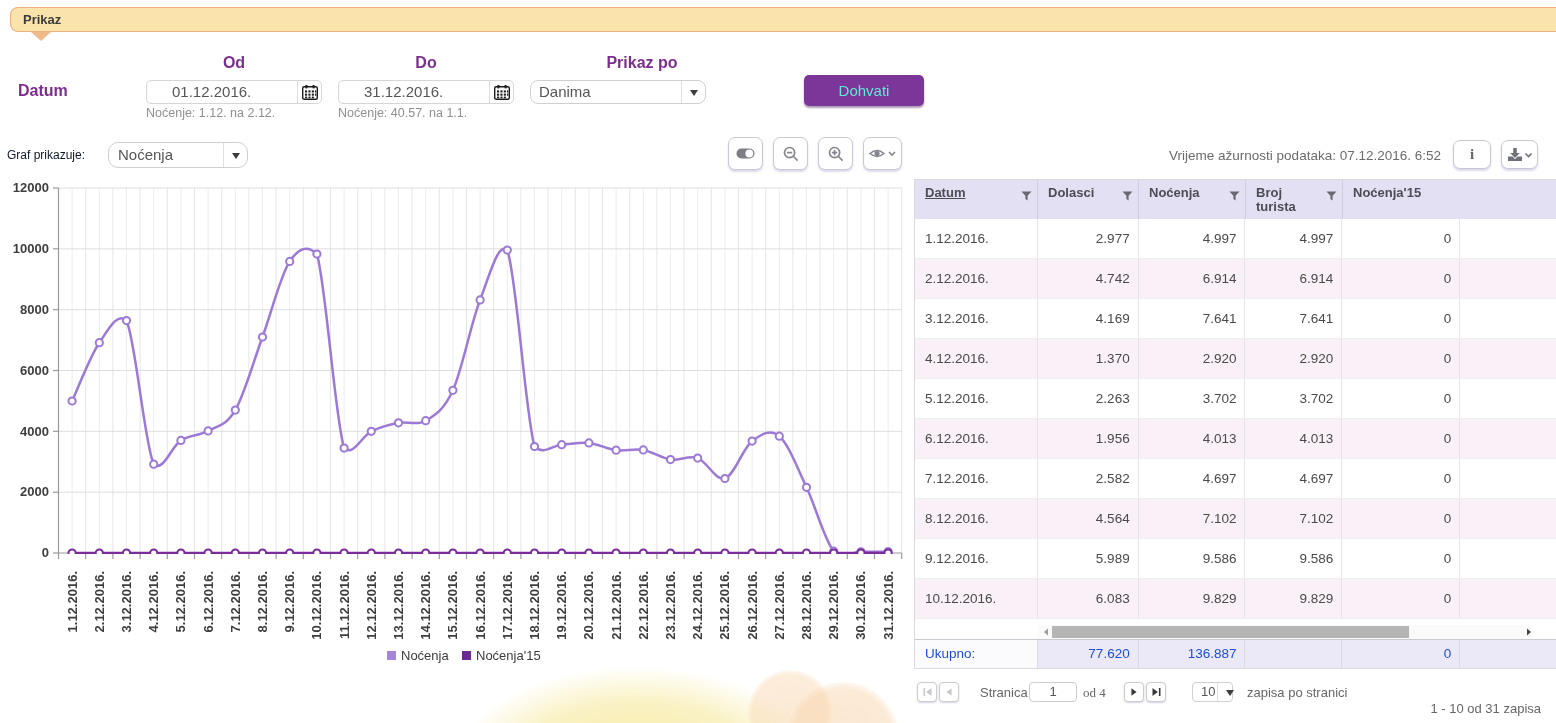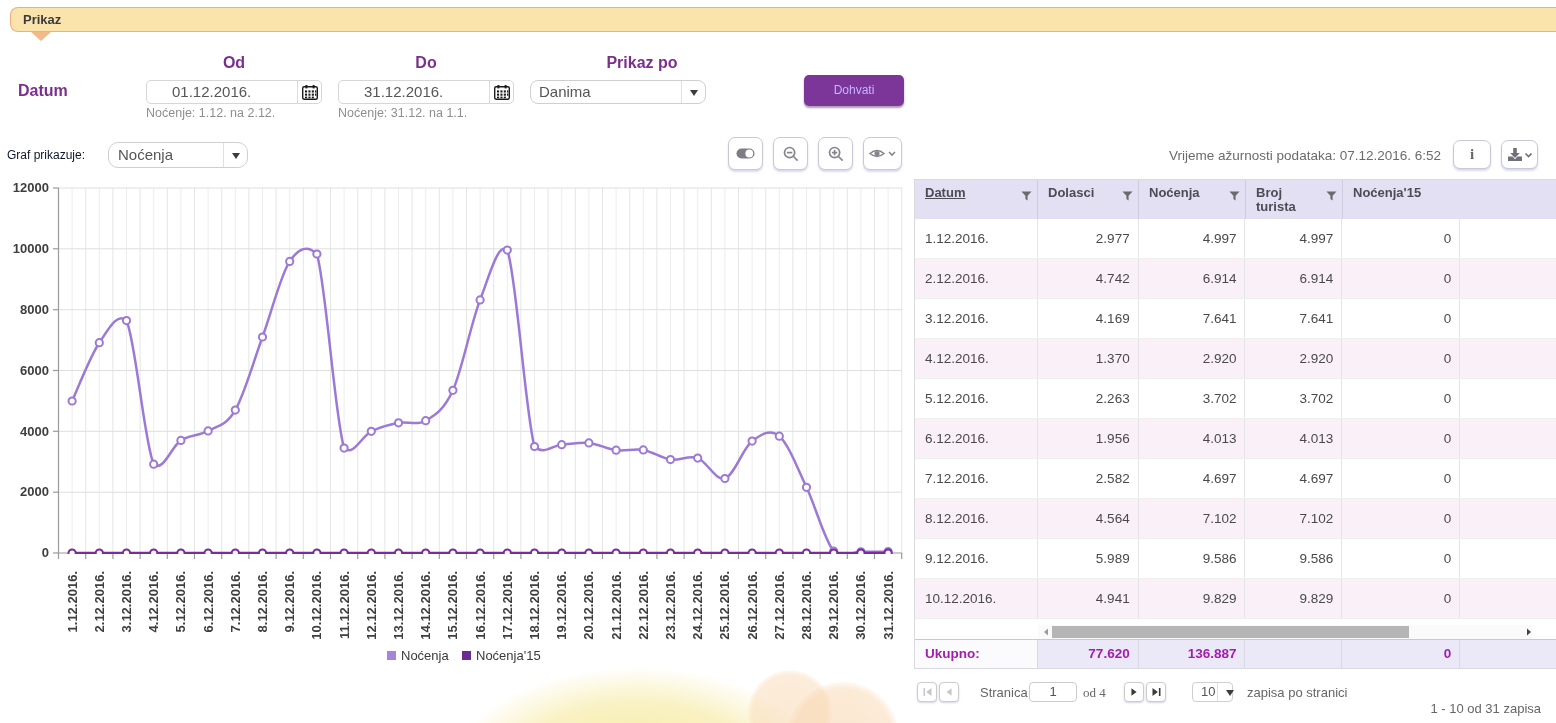--- a/index.html
+++ b/index.html
@@ -19,40 +19,40 @@
 .calbtn { position:absolute; right:0; top:0; width:24px; height:22px; border-left:1px solid #dcdcdc;
   text-align:center; padding-top:3px; }
 .helper { top:106px; font-size:12.5px; color:#8f8f8f; }
 .selbox { background:#fff; border:1px solid #cfcfcf; border-radius:8px; font-size:15px;
   color:#565656; }
 .selarrow { position:absolute; right:0; top:0; height:100%; width:24px;
   border-left:1px solid #e0e0e0; }
 .selarrow:after { content:""; position:absolute; left:8px; top:50%; margin-top:-2px;
   border-left:4.5px solid transparent; border-right:4.5px solid transparent;
   border-top:6px solid #3c3c3c; }
-.dohvati { left:804px; top:75px; width:100px; height:31px; background:#7c3699;
-  border:none; border-radius:5px; color:#c4b5fd; font-size:12px; text-align:center;
+.dohvati { left:804px; top:75px; width:120px; height:31px; background:#7c3699;
+  border:none; border-radius:5px; color:#5eead4; font-size:15px; text-align:center;
   line-height:31px; box-shadow:0 2px 2px rgba(70,30,90,.45); font-family:"Liberation Sans",sans-serif;}
 
 .tbtn { top:137px; height:33px; background:#fff; border:1px solid #c9c9d6; border-radius:7px;
   box-shadow:0 2px 2px rgba(150,150,200,.35); display:flex; align-items:center; justify-content:center; }
 
 .grid { left:914px; top:179px; width:642px; border:1px solid #d9d9e2; border-right:none; background:#fff; }
 .hrow { display:flex; height:39px; background:#e3e0f3; }
 .hcell { position:relative; padding:6px 0 0 10px; font-size:13px; font-weight:bold;
   color:#4c4c55; border-right:1px solid #cfccdf; line-height:14px; }
 .funnel { position:absolute; right:5px; top:10px; }
 .drow { display:flex; height:40px; border-bottom:1px solid #efefef; }
 .dcell { border-right:1px solid #e4e4e9; font-size:13.5px; color:#4a4a4a; line-height:39px;
   white-space:nowrap; overflow:hidden; }
 .num { text-align:right; padding-right:8px; }
 .datec { padding-left:10px; }
 .alt { background:#f9f1f7; }
 .frow { display:flex; height:29px; border-top:1px solid #c9c9d2; background:#fbfbfd; }
-.fcell { border-right:1px solid #d9d9e2; font-size:13.5px; font-weight:bold; color:#a21caf;
+.fcell { border-right:1px solid #d9d9e2; font-size:13.5px; font-weight:normal; color:#1d4ed8;
   line-height:28px; white-space:nowrap; }
 .fnum { background:#ebe9f7; text-align:right; padding-right:8px; }
 
 .pgbtn { top:682px; width:20px; height:20px; background:#fff; border:1px solid #cccccc;
   border-radius:4px; box-shadow:0 1px 2px rgba(150,150,190,.4);
   display:flex; align-items:center; justify-content:center; }
 .pgtext { top:685px; font-size:13px; color:#666; }
 .blob { border-radius:50%; z-index:0; }
 .content { z-index:2; }
 </style></head>
@@ -107,21 +107,21 @@
           <rect x="9.8" y="8.6" width="2.1" height="2.1"></rect>
           <rect x="3" y="11.6" width="2.1" height="1.6"></rect>
           <rect x="6.4" y="11.6" width="2.1" height="1.6"></rect>
           <rect x="9.8" y="11.6" width="2.1" height="1.6"></rect>
           <rect x="13" y="5.4" width="1.3" height="2.1"></rect>
           <rect x="13" y="8.6" width="1.3" height="2.1"></rect>
         </g>
       </svg></span>
 </div>
 <div class="abs helper content" style="left:146px;">Noćenje: 1.12. na 2.12.</div>
-<div class="abs helper content" style="left:338px;">Noćenje: 31.12. na 1.1.</div>
+<div class="abs helper content" style="left:338px;">Noćenje: 40.57. na 1.1.</div>
 
 <div class="abs selbox content" style="left:530px; top:80px; width:176px; height:24px; line-height:22px; padding-left:8px;">Danima
   <span class="selarrow"></span>
 </div>
 
 <div class="abs dohvati content">Dohvati</div>
 
 <div class="abs content" style="left:7px; top:148px; font-size:12px; color:#0f172a;">Graf prikazuje:</div>
 <div class="abs selbox content" style="left:108px; top:142px; width:140px; height:26px; line-height:24px; padding-left:9px; border-radius:10px;">Noćenja
   <span class="selarrow"></span>
@@ -479,21 +479,21 @@
   <div class="drow">
     <div class="dcell datec" style="width:123px;">9.12.2016.</div>
     <div class="dcell num" style="width:101px;">5.989</div>
     <div class="dcell num" style="width:107px;">9.586</div>
     <div class="dcell num" style="width:97px;">9.586</div>
     <div class="dcell num" style="width:118px;">0</div>
     <div class="dcell" style="width:96px; border-right:none;"></div>
   </div>
   <div class="drow alt">
     <div class="dcell datec" style="width:123px;">10.12.2016.</div>
-    <div class="dcell num" style="width:101px;">4.941</div>
+    <div class="dcell num" style="width:101px;">6.083</div>
     <div class="dcell num" style="width:107px;">9.829</div>
     <div class="dcell num" style="width:97px;">9.829</div>
     <div class="dcell num" style="width:118px;">0</div>
     <div class="dcell" style="width:96px; border-right:none;"></div>
   </div>
   <div style="height:6px;"></div>
   <div style="position:relative; height:14px; margin-left:123px; width:494px; background:#fafafa;">
     <svg style="position:absolute; left:4px; top:3px;" width="8" height="8" viewBox="0 0 8 8">
         <path d="M6,0.5 L2,4 L6,7.5 Z" fill="#9b9b9b"></path>
       </svg>

